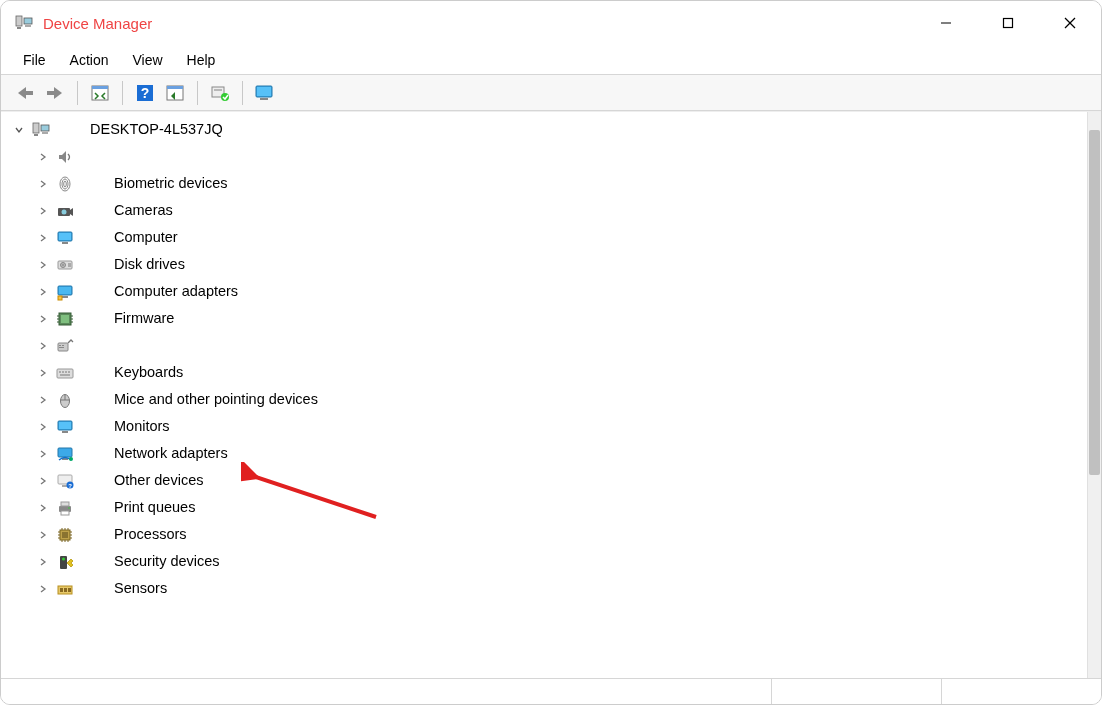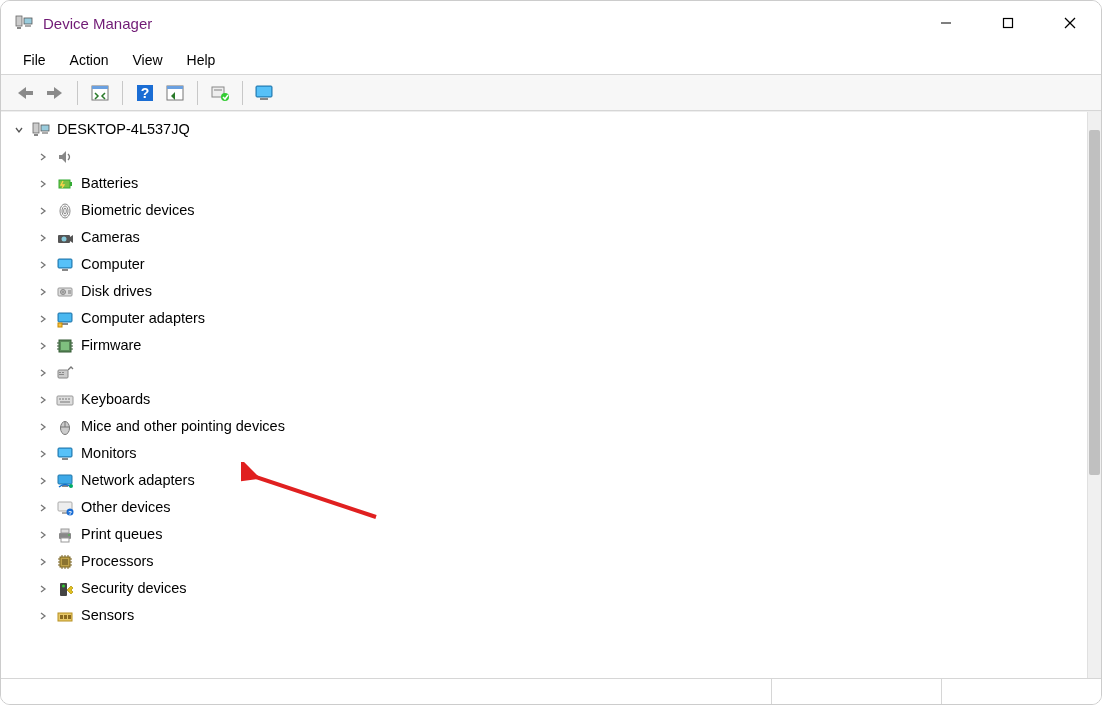--- a/index.html
+++ b/index.html
@@ -29,21 +29,21 @@
   padding: 0 0 0 14px;
   background: #fff;
 }
 .titlebar .app-icon {
   width: 18px; height: 18px;
   margin-right: 10px;
   display: inline-flex; align-items:center; justify-content:center;
 }
 .titlebar .title {
   font-size: 15px;
-  color: #701a75;
+  color: #ef4444;
 }
 .win-controls {
   margin-left: auto;
   display: flex;
   height: 100%;
 }
 .win-btn {
   width: 62px;
   height: 100%;
   display: flex;
@@ -121,21 +121,21 @@
   justify-content: center;
   color: #5a5a5a;
   font-size: 10px;
   flex-shrink: 0;
 }
 .tree-icon {
   width: 20px; height: 20px;
   display: inline-flex; align-items:center; justify-content:center;
   flex-shrink: 0;
 }
-.tree-label { padding-left: 2px; }
+.tree-label { padding-left: 2px; margin-left: 33px; }
 .scrollbar {
   position: absolute;
   right: 0;
   top: 0;
   width: 14px;
   height: 100%;
   background: #f0f0f0;
   border-left: 1px solid #e0e0e0;
 }
 .scroll-thumb {
@@ -294,35 +294,20 @@
             </span>
           </div>
           <div class="tree-item">
             <span class="expander">
               <svg width="10" height="10" viewBox="0 0 10 10">
                 <path d="M3 2 L7 5 L3 8" fill="none" stroke="#777" stroke-width="1.3"></path>
               </svg>
             </span>
             <span class="tree-icon">
               <svg width="18" height="18" viewBox="0 0 18 18">
-                <rect x="3" y="5" width="11" height="8" fill="#7bc043" stroke="#3a3"></rect>
-                <rect x="14" y="7" width="2" height="4" fill="#3a3"></rect>
-                <path d="M7 6 L5 10 H8 L6 13" fill="none" stroke="#ffd24d" stroke-width="1.3"></path>
-              </svg>
-            </span>
-            <span class="tree-label">Batteries</span>
-          </div>
-          <div class="tree-item">
-            <span class="expander">
-              <svg width="10" height="10" viewBox="0 0 10 10">
-                <path d="M3 2 L7 5 L3 8" fill="none" stroke="#777" stroke-width="1.3"></path>
-              </svg>
-            </span>
-            <span class="tree-icon">
-              <svg width="18" height="18" viewBox="0 0 18 18">
                 <ellipse cx="9" cy="9" rx="5" ry="7" fill="none" stroke="#888" stroke-width="1"></ellipse>
                 <ellipse cx="9" cy="9" rx="3" ry="5" fill="none" stroke="#888" stroke-width="1"></ellipse>
                 <ellipse cx="9" cy="9" rx="1.3" ry="3" fill="none" stroke="#888" stroke-width="1"></ellipse>
               </svg>
             </span>
             <span class="tree-label">Biometric devices</span>
           </div>
           <div class="tree-item">
             <span class="expander">
               <svg width="10" height="10" viewBox="0 0 10 10">

